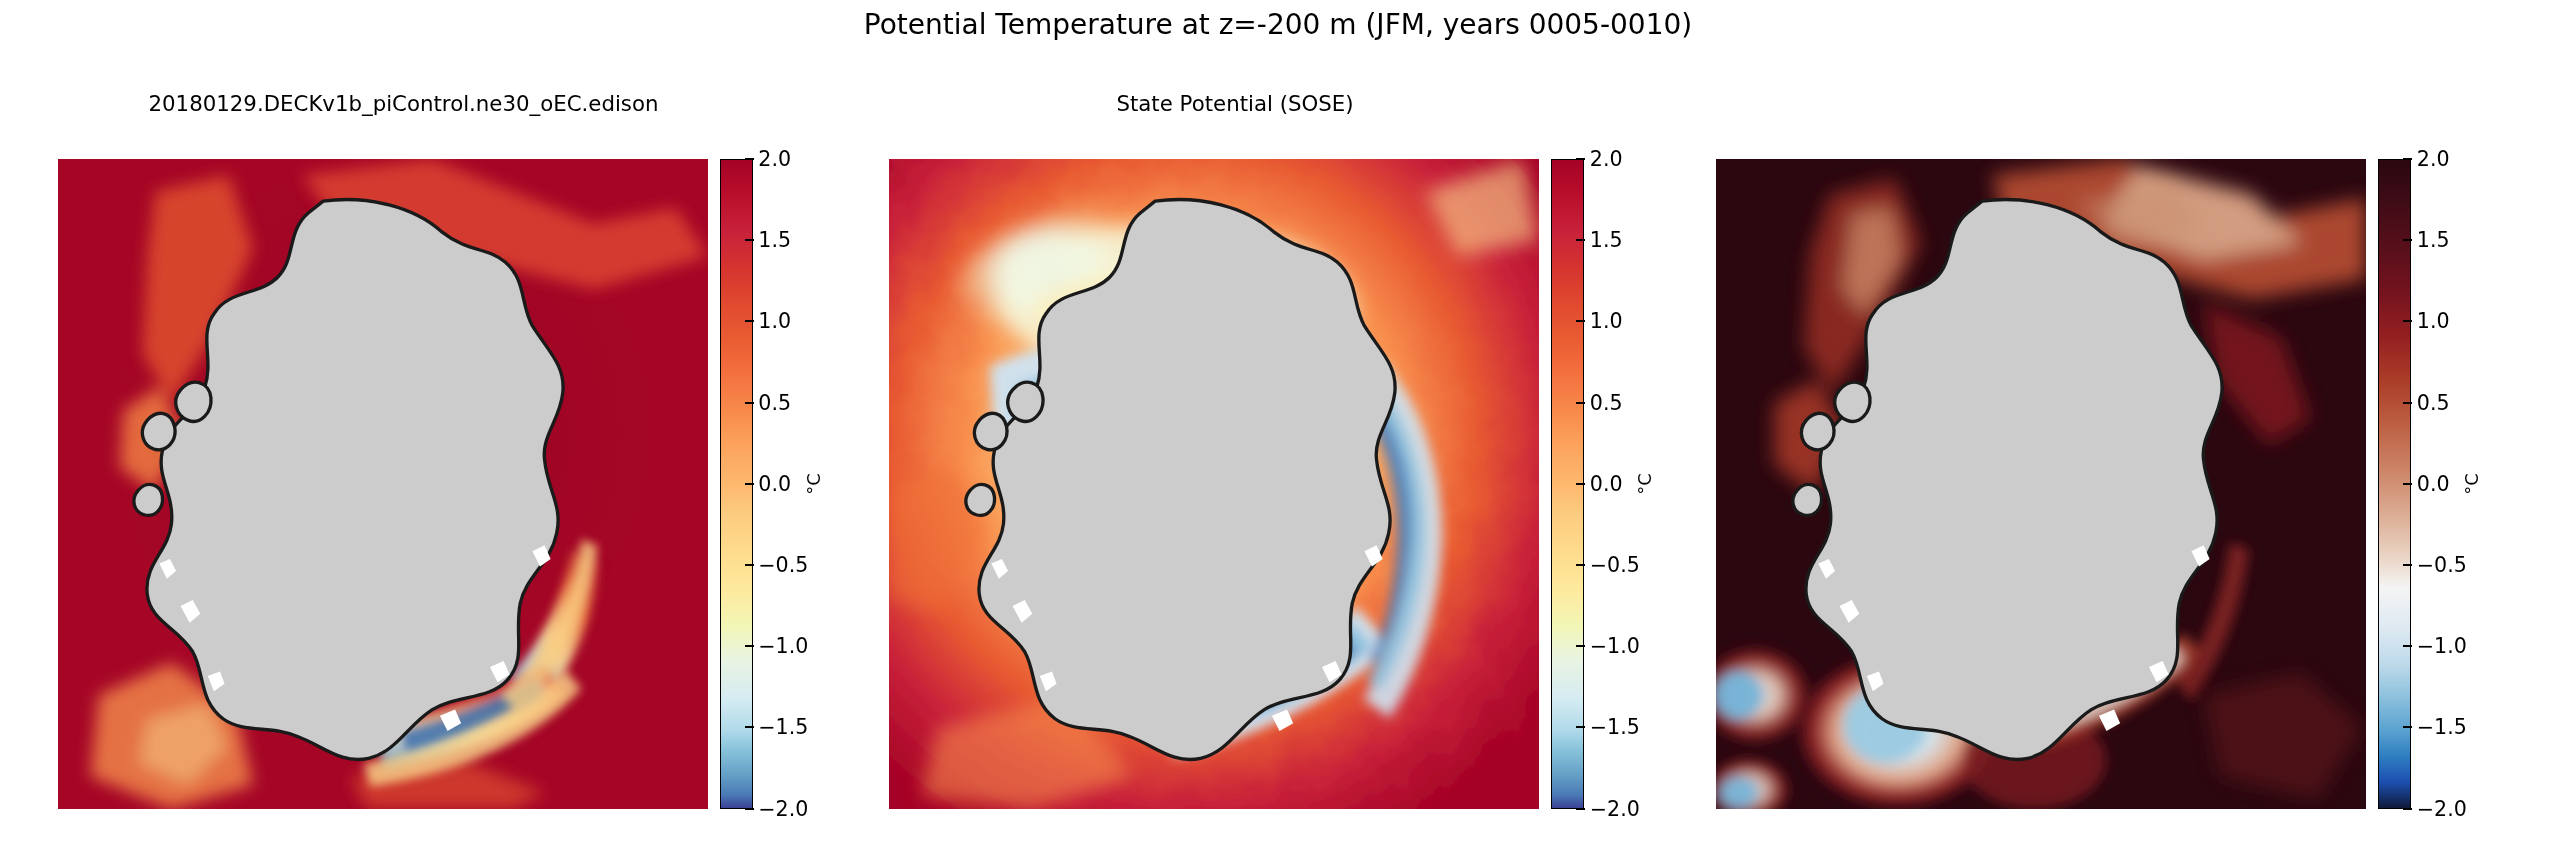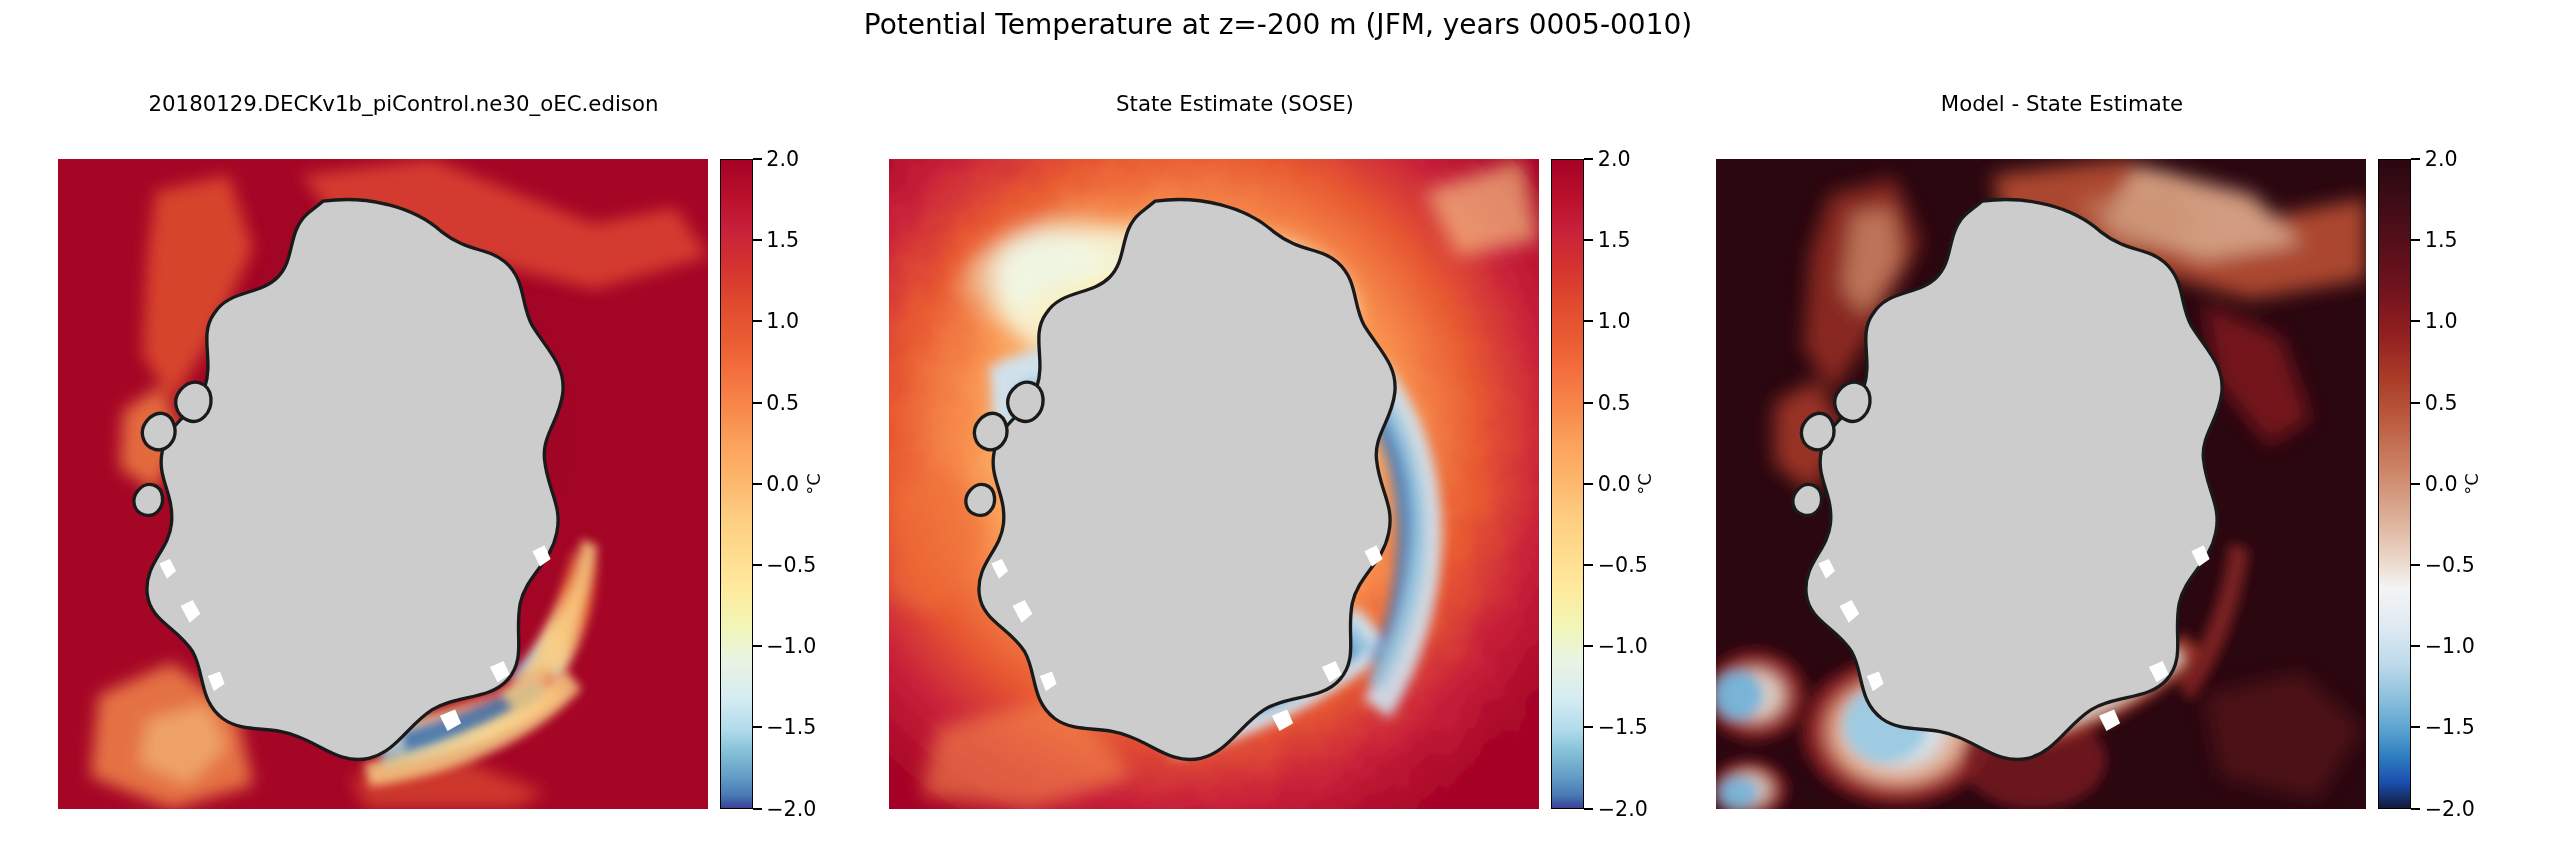--- a/index.html
+++ b/index.html
@@ -102,21 +102,21 @@
     top: 0;
     left: 0;
     width: 33px;
     height: 650px;
     border: 1.4px solid #000000;
     box-sizing: border-box;
   }
   .cbar-ticks {
     position: absolute;
     top: 0;
-    left: 33px;
+    left: 25px;
     width: 95px;
     height: 650px;
   }
   .cbar-tick {
     position: absolute;
     left: 0;
     height: 0;
     transform: translateY(-50%);
   }
   .cbar-tick .mark {
@@ -272,21 +272,21 @@
       <div class="cbar-tick" style="top:650px">
           <span class="mark"></span>
           <span class="lbl">−2.0</span>
         </div>
     </div>
     <div class="cbar-unit">°C</div>
   </div>
 </div>
 
 <div class="panel" id="panel-1">
-  <div class="panel-title">State Estimate (SOSE)</div>
+  <div class="panel-title">State Potential (SOSE)</div>
 
   <div class="map">
     <svg class="map-field" viewBox="0 0 400 400" preserveAspectRatio="none">
       <defs>
         <radialGradient id="m1-rings" cx="46%" cy="44%" r="62%">
           <stop offset="0%" stop-color="#eef7d8"></stop>
           <stop offset="18%" stop-color="#fdeca2"></stop>
           <stop offset="34%" stop-color="#fdc277"></stop>
           <stop offset="50%" stop-color="#f88f4e"></stop>
           <stop offset="66%" stop-color="#e85a32"></stop>
@@ -405,21 +405,20 @@
       <div class="cbar-tick" style="top:650px">
           <span class="mark"></span>
           <span class="lbl">−2.0</span>
         </div>
     </div>
     <div class="cbar-unit">°C</div>
   </div>
 </div>
 
 <div class="panel" id="panel-2">
-  <div class="panel-title">Model - State Estimate</div>
 
   <div class="map" style="background:#2b0710">
     <svg class="map-field" viewBox="0 0 400 400" preserveAspectRatio="none">
       <defs>
         <filter id="m2-blur">
             <feGaussianBlur stdDeviation="6"></feGaussianBlur>
           </filter>
         <filter id="m2-blur-s">
             <feGaussianBlur stdDeviation="3.5"></feGaussianBlur>
           </filter>

